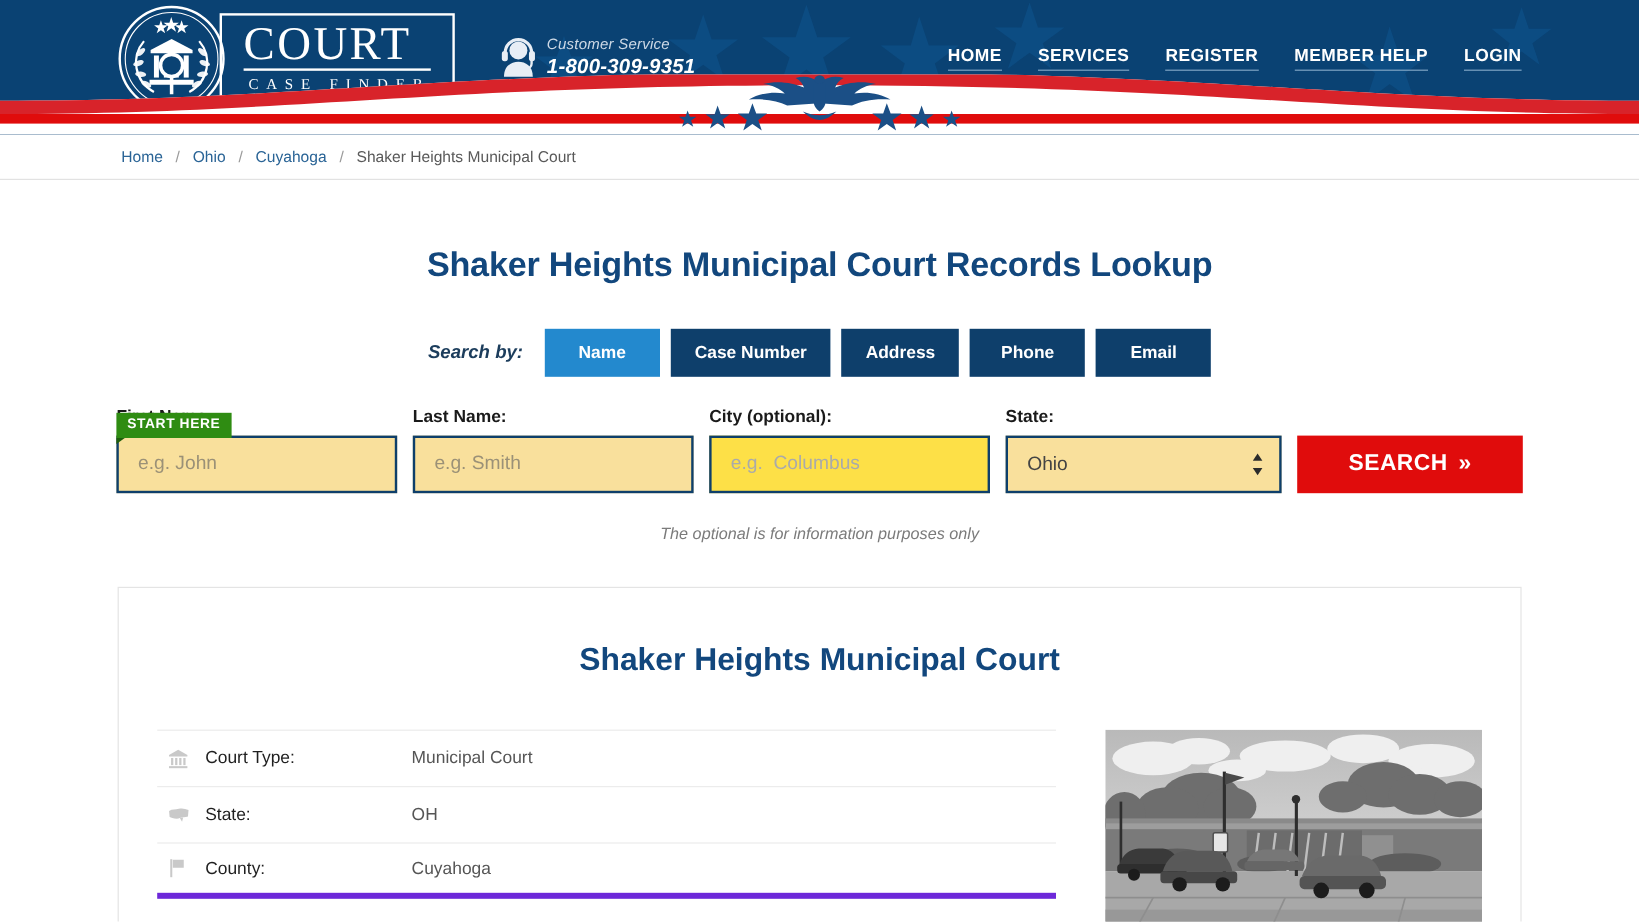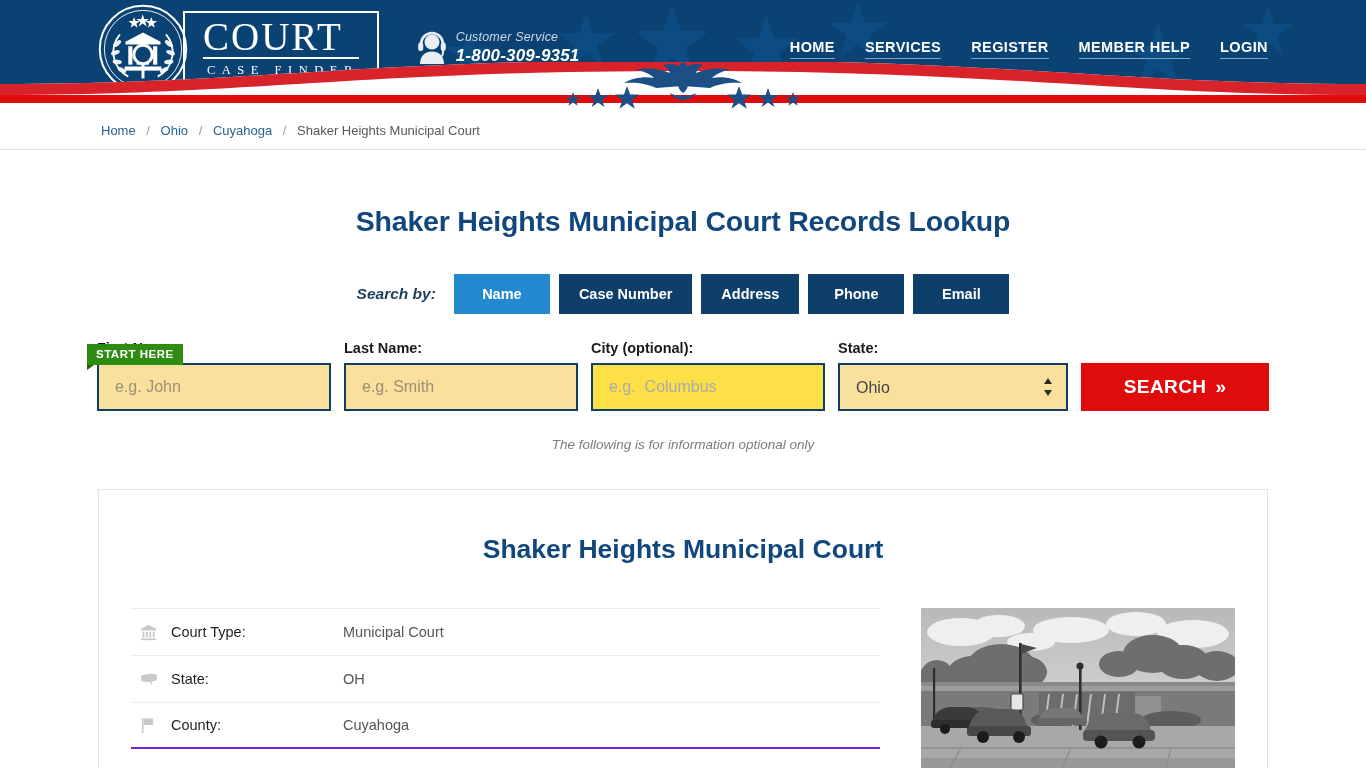--- a/index.html
+++ b/index.html
@@ -106,21 +106,21 @@
     padding: 0 20px;
     background: #0e3f6b; color: #ffffff;
     font-size: 14.5px; font-weight: bold;
     cursor: pointer; user-select: none;
   }
   .tab.active { background: #2389ce; }
 
   
   .form-area { position: relative; width: 1366px; margin-top: 10px; }
   .start-badge {
-    position: absolute; left: 87px; top: 4px;
+    position: absolute; left: 97px; top: 4px;
     background: #2f8c12; color: #fff;
     font-size: 11.5px; font-weight: bold; letter-spacing: .5px;
     padding: 4px 9px 5px 9px;
     z-index: 5;
   }
   .start-badge::after {
     content: ""; position: absolute; left: 0; top: 100%;
     border-left: 7px solid #1f5e0c;
     border-bottom: 5px solid transparent;
   }
@@ -186,21 +186,21 @@
     color: #12477d;
     padding-top: 44px;
   }
   .card-body { display: flex; margin-top: 43px; }
   .fact-table { width: 760px; }
   .fact-row {
     display: flex; align-items: center;
     height: 47px;
     border-top: 1px solid #ececec;
   }
-  .fact-row:last-child { border-bottom: 2px solid #6d28d9; }
+  .fact-row:last-child { border-bottom: 5px solid #6d28d9; }
   .fact-icon {
     width: 40px; flex: none;
     display: flex; align-items: center; justify-content: flex-start;
     padding-left: 9px;
   }
   .fact-key {
     width: 172px; flex: none;
     font-size: 14.5px; font-weight: normal; color: #1f1f1f;
   }
   .fact-val { font-size: 14.5px; color: #555555; }
@@ -365,21 +365,21 @@
         <path d="M6 21 L10 15 L2 15 Z" fill="#2b2b2b"></path>
       </svg>
     </div>
 
     <button class="btn-search">
       <span>SEARCH</span>
       <span>»</span>
     </button>
   </div>
 
-  <div class="disclaimer">The following is for information optional only</div>
+  <div class="disclaimer">The optional is for information purposes only</div>
 </div>
 
 <div class="card">
   <h2 class="card-title">Shaker Heights Municipal Court</h2>
 
   <div class="card-body">
     <div class="fact-table">
 
       <div class="fact-row">
         <div class="fact-icon">

